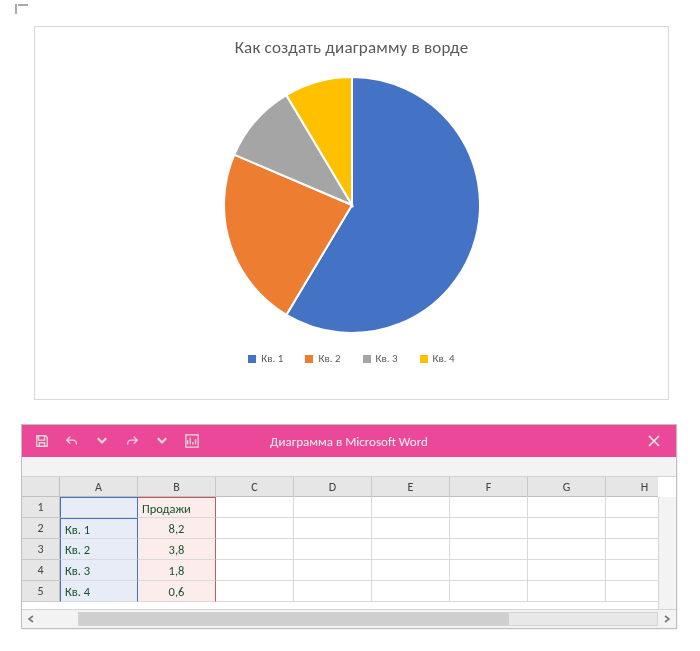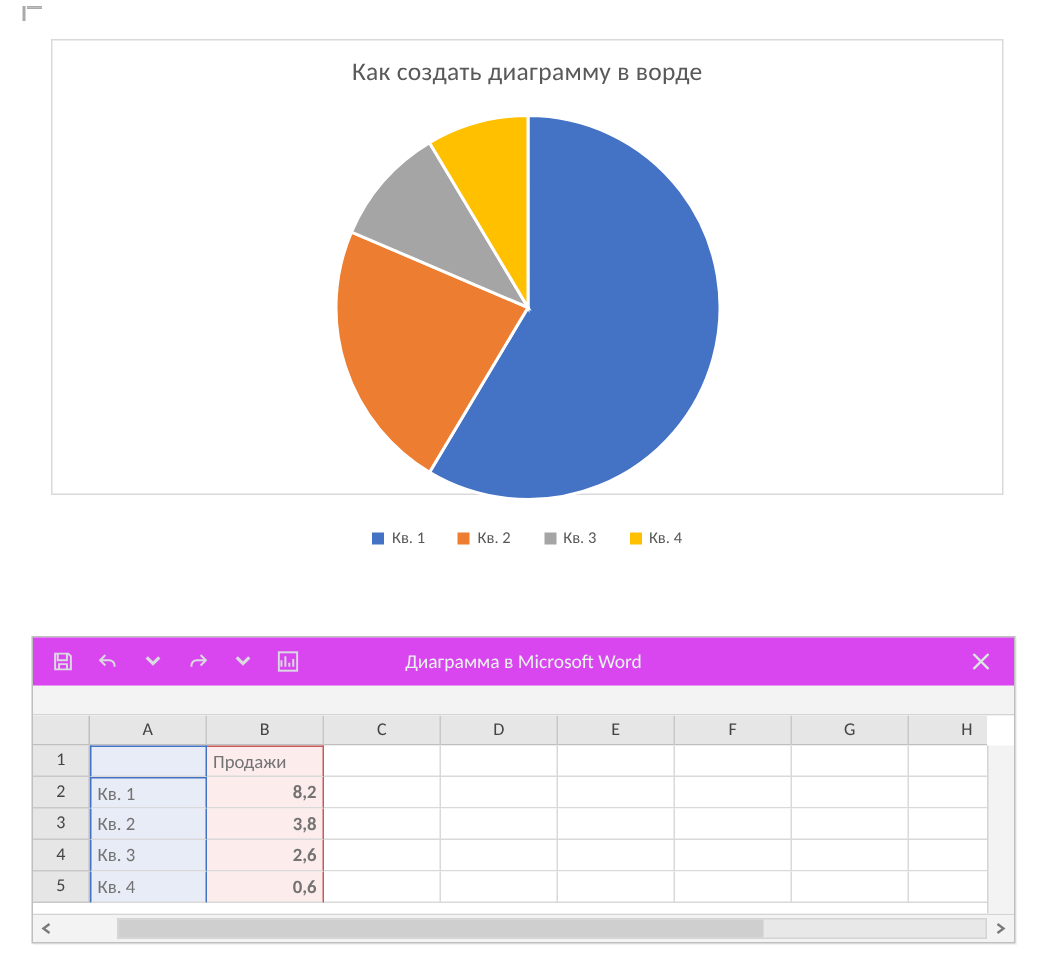--- a/index.html
+++ b/index.html
@@ -30,21 +30,21 @@
     position: absolute;
     left: 18px; top: 4px;
     width: 10px; height: 2px;
     border-top: 1px solid #aaa;
     border-bottom: 1px solid #aaa;
   }
   .chart-container {
     position: absolute;
     left: 34px; top: 26px;
     width: 635px;
-    height: 304px;
+    height: 374px;
     border: 1px solid #d9d9d9;
     background: #fff;
   }
   .chart-title {
     text-align: center;
     font-size: 17px;
     color: #595959;
     margin-top: 10px;
     letter-spacing: 0.2px;
   }
@@ -72,21 +72,21 @@
     left: 21px;
     top: 424px;
     width: 656px;
     height: 205px;
     border: 1px solid #bfbfbf;
     background: #f3f3f3;
     box-shadow: 1px 1px 0 rgba(0,0,0,0.05);
   }
   .titlebar {
     height: 32px;
-    background: #d946ef;
+    background: #ec4899;
     color: #ffffff;
     display: flex;
     align-items: center;
     font-size: 13px;
     position: relative;
   }
   .tb-left { display: flex; align-items:center; gap: 14px; padding-left: 12px; }
   .tb-icon { width: 16px; height:16px; display:inline-flex; align-items:center; justify-content:center; opacity:0.9; }
   .tb-icon svg { width:14px; height:14px; fill:none; stroke:#d9ecdf; stroke-width:1.5; }
   .tb-title { position:absolute; left:0; right:0; text-align:center; color:#e8f3ec; pointer-events:none; font-size:13px;}
@@ -122,24 +122,24 @@
   .row-h {
     height:21px; line-height:21px; font-size:12px; color:#444; text-align:center;
     border-bottom:1px solid #c8c8c8; border-right:1px solid #bfbfbf;
   }
   .cells {
     position:absolute; left:38px; top:20px; right:18px;
   }
   .row { display:flex; height:21px; }
   .cell {
     flex:0 0 78px; height:21px; border-right:1px solid #d9d9d9; border-bottom:1px solid #d9d9d9;
-    font-size:12.5px; color:#737373; padding:0 4px; line-height:21px; overflow:hidden; white-space:nowrap;
+    font-size:12.5px; color:#14532d; padding:0 4px; line-height:21px; overflow:hidden; white-space:nowrap;
     background:#fff;
   }
-  .cell.right { text-align:right;font-weight:bold; }
+  .cell.right { text-align:center; }
   .selA { background:#e8ecf6 !important; border-right:1px solid #4472C4 !important; }
   .selB { background:#fcecec !important; }
   .sel-top-A { border-top:1px solid #4472C4; }
   .sel-top-B { border-top:1px solid #c55a5a; }
   .sel-left { border-left:1px solid #4472C4; }
   .selB-right { border-right:1px solid #c55a5a !important; }
   .vscroll {
     position:absolute; right:0; top:20px; width:18px; bottom:0;
     background:#f3f3f3; border-left:1px solid #d4d4d4;
   }
@@ -286,21 +286,21 @@
           <div class="cell right selB selB-right">3,8</div>
           <div class="cell"></div>
           <div class="cell"></div>
           <div class="cell"></div>
           <div class="cell"></div>
           <div class="cell"></div>
           <div class="cell"></div>
         </div>
         <div class="row">
           <div class="cell selA sel-left">Кв. 3</div>
-          <div class="cell right selB selB-right">2,6</div>
+          <div class="cell right selB selB-right">1,8</div>
           <div class="cell"></div>
           <div class="cell"></div>
           <div class="cell"></div>
           <div class="cell"></div>
           <div class="cell"></div>
           <div class="cell"></div>
         </div>
         <div class="row">
           <div class="cell selA sel-left">Кв. 4</div>
           <div class="cell right selB selB-right">0,6</div>

